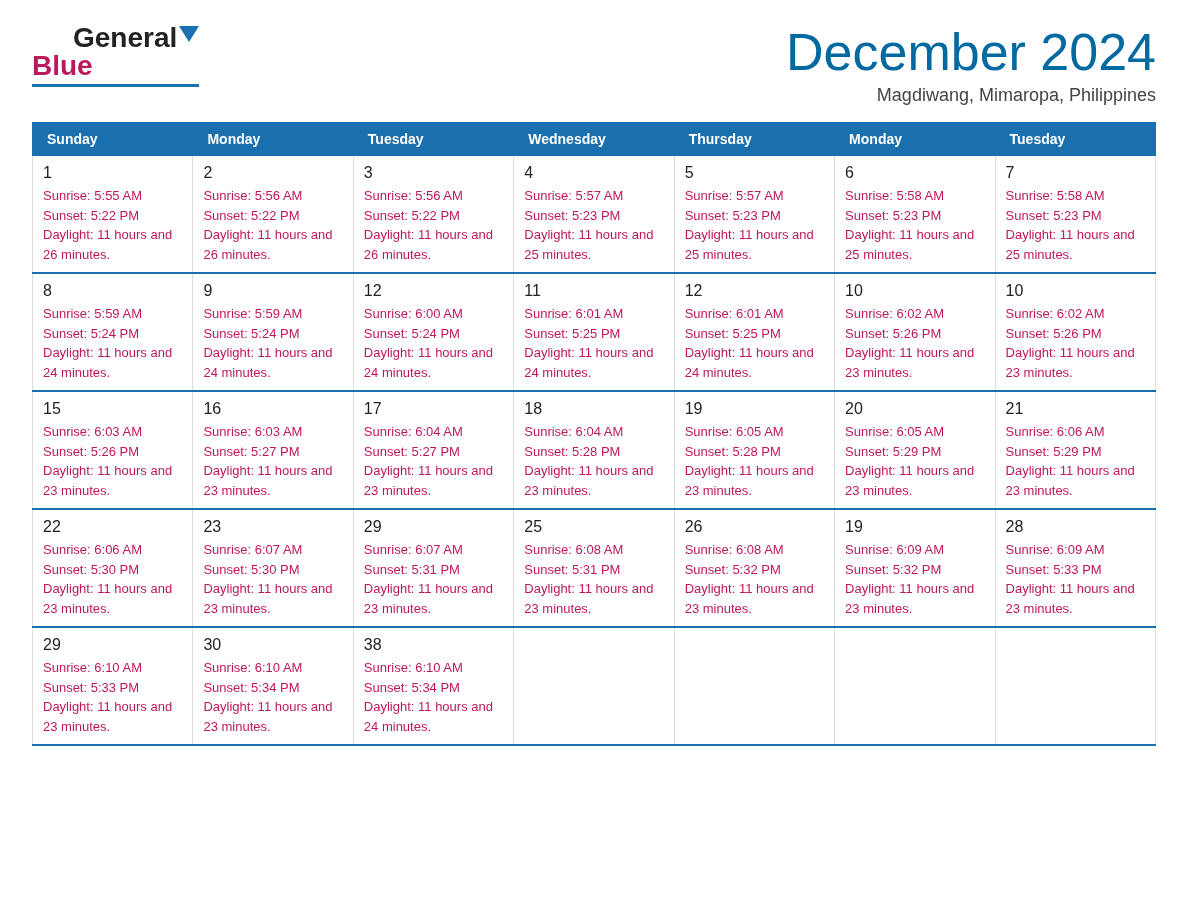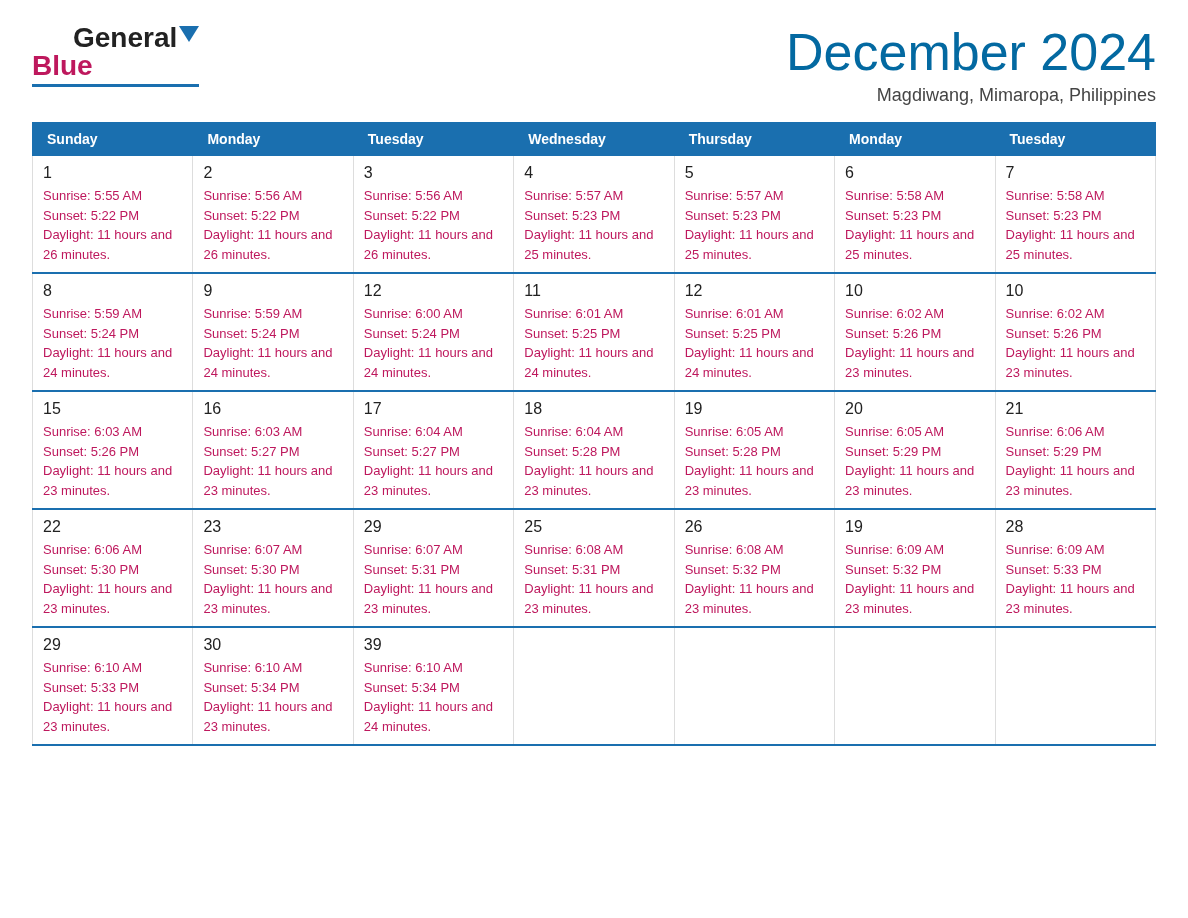--- a/index.html
+++ b/index.html
@@ -175,20 +175,20 @@
         <td><span class="day-num">23</span><span class="day-info">Sunrise: 6:07 AM<br>Sunset: 5:30 PM<br>Daylight: 11 hours and 23 minutes.</span></td>
         <td><span class="day-num">29</span><span class="day-info">Sunrise: 6:07 AM<br>Sunset: 5:31 PM<br>Daylight: 11 hours and 23 minutes.</span></td>
         <td><span class="day-num">25</span><span class="day-info">Sunrise: 6:08 AM<br>Sunset: 5:31 PM<br>Daylight: 11 hours and 23 minutes.</span></td>
         <td><span class="day-num">26</span><span class="day-info">Sunrise: 6:08 AM<br>Sunset: 5:32 PM<br>Daylight: 11 hours and 23 minutes.</span></td>
         <td><span class="day-num">19</span><span class="day-info">Sunrise: 6:09 AM<br>Sunset: 5:32 PM<br>Daylight: 11 hours and 23 minutes.</span></td>
         <td><span class="day-num">28</span><span class="day-info">Sunrise: 6:09 AM<br>Sunset: 5:33 PM<br>Daylight: 11 hours and 23 minutes.</span></td>
       </tr>
       <tr>
         <td><span class="day-num">29</span><span class="day-info">Sunrise: 6:10 AM<br>Sunset: 5:33 PM<br>Daylight: 11 hours and 23 minutes.</span></td>
         <td><span class="day-num">30</span><span class="day-info">Sunrise: 6:10 AM<br>Sunset: 5:34 PM<br>Daylight: 11 hours and 23 minutes.</span></td>
-        <td><span class="day-num">39</span><span class="day-info">Sunrise: 6:10 AM<br>Sunset: 5:34 PM<br>Daylight: 11 hours and 24 minutes.</span></td>
+        <td><span class="day-num">38</span><span class="day-info">Sunrise: 6:10 AM<br>Sunset: 5:34 PM<br>Daylight: 11 hours and 24 minutes.</span></td>
         <td class="empty-cell"></td>
         <td class="empty-cell"></td>
         <td class="empty-cell"></td>
         <td class="empty-cell"></td>
       </tr>
     </tbody>
 </table>
 
 </body></html>

